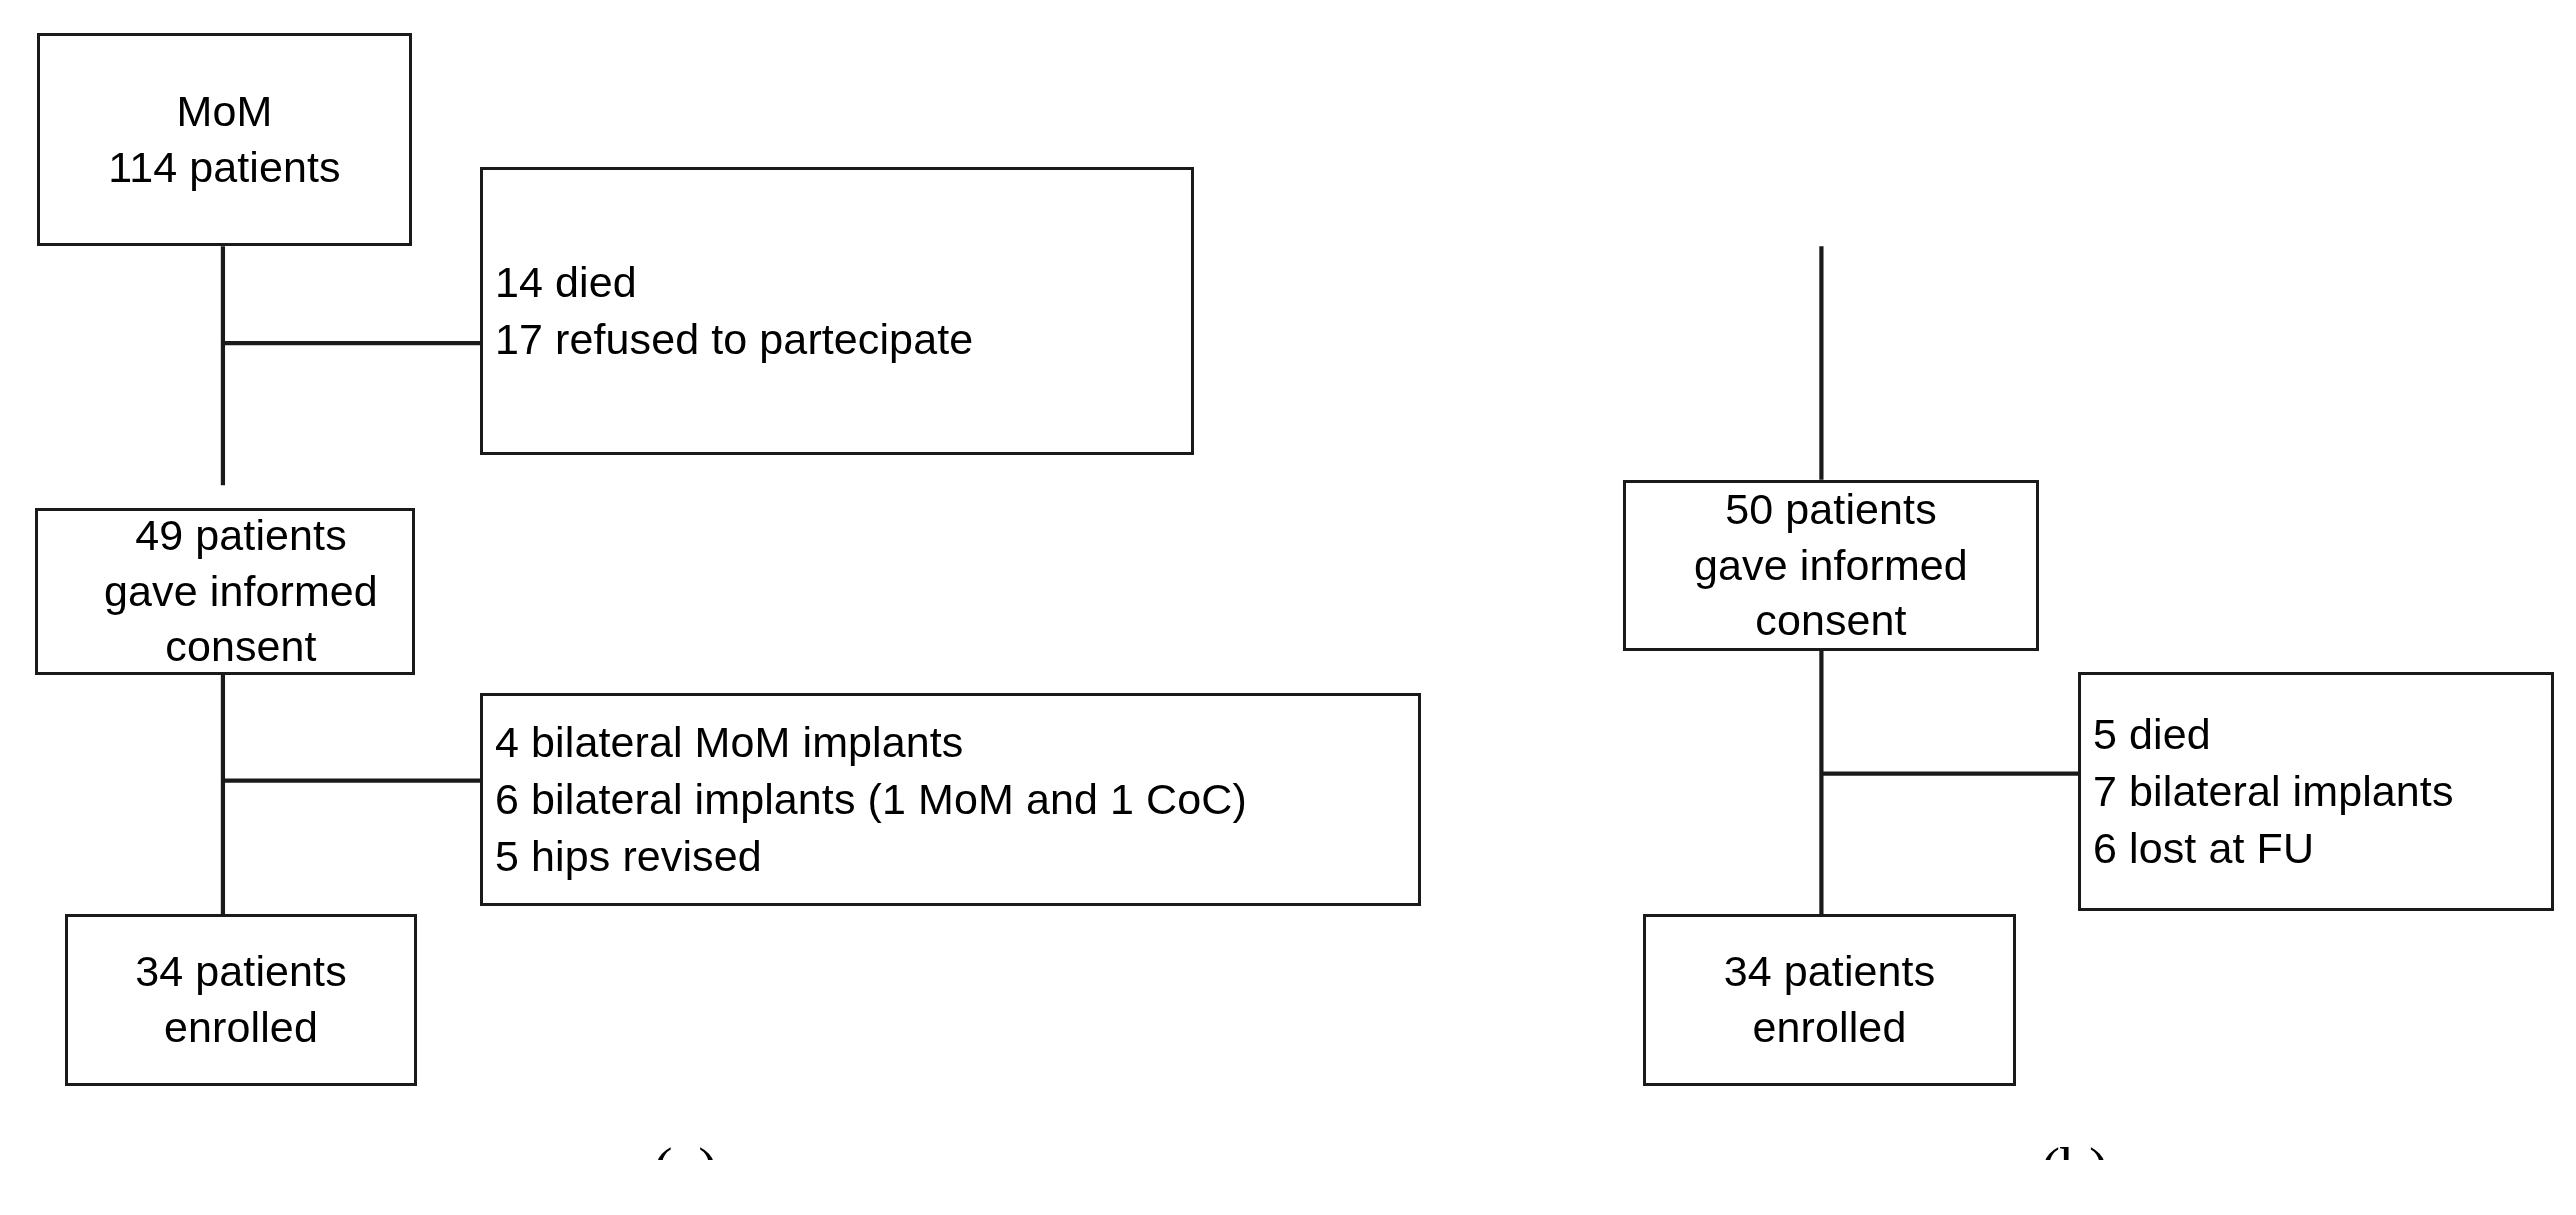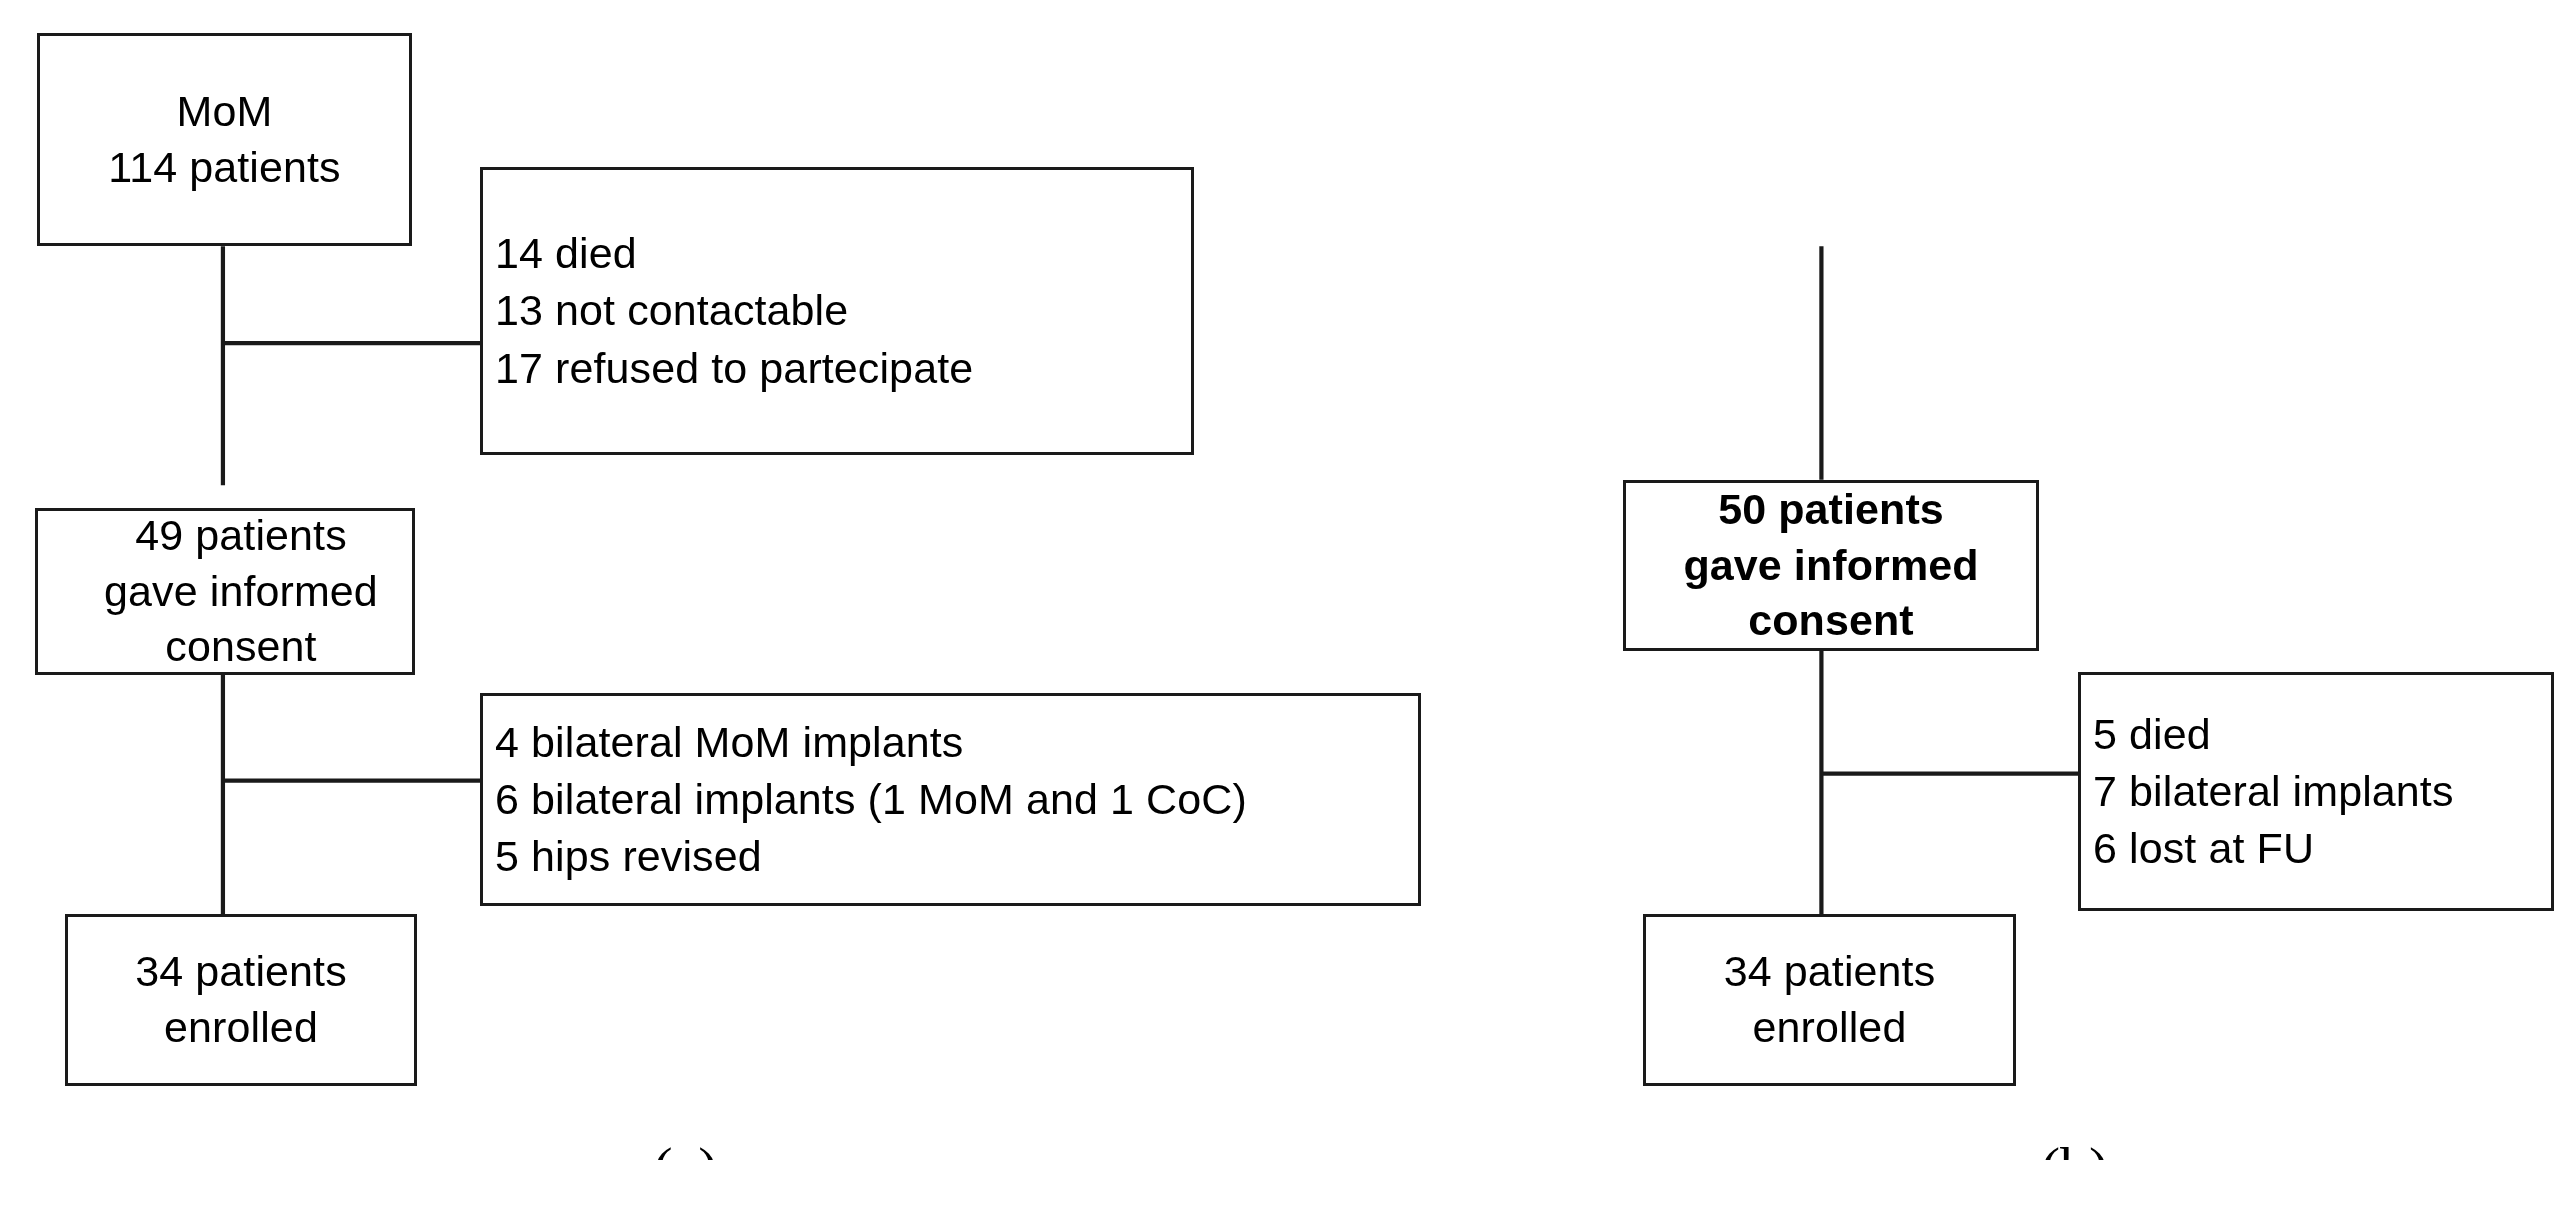--- a/index.html
+++ b/index.html
@@ -81,21 +81,20 @@
     <line x1="2590" y1="1100" x2="2957" y2="1100" stroke="#1a1a1a" stroke-width="6"></line>
   </svg>
 
   <div class="node centered" style="left:37px; top:33px; width:375px; height:213px;">
     <span class="line">MoM</span>
     <span class="line">114 patients</span>
   </div>
 
   <div class="node listbox" style="left:480px; top:167px; width:714px; height:288px;">
     <span class="line">14 died</span>
-    <span class="line">13 not contactable</span>
     <span class="line">17 refused to partecipate</span>
   </div>
 
   <div class="node centered" style="left:35px; top:508px; width:380px; height:167px;padding-left:32px;">
     <span class="line">49 patients</span>
     <span class="line">gave informed</span>
     <span class="line">consent</span>
   </div>
 
   <div class="node listbox" style="left:480px; top:693px; width:941px; height:213px;">
@@ -105,21 +104,21 @@
   </div>
 
   <div class="node centered" style="left:65px; top:914px; width:352px; height:172px;">
     <span class="line">34 patients</span>
     <span class="line">enrolled</span>
   </div>
 
   <div class="caption" style="left:615px; top:1139px; width:141px;">(a)</div>
 
 
-  <div class="node centered" style="left:1623px; top:480px; width:416px; height:171px;font-weight:bold;">
+  <div class="node centered" style="left:1623px; top:480px; width:416px; height:171px;">
     <span class="line">50 patients</span>
     <span class="line">gave informed</span>
     <span class="line">consent</span>
   </div>
 
   <div class="node listbox" style="left:2078px; top:672px; width:476px; height:239px;">
     <span class="line">5 died</span>
     <span class="line">7 bilateral implants</span>
     <span class="line">6 lost at FU</span>
   </div>

